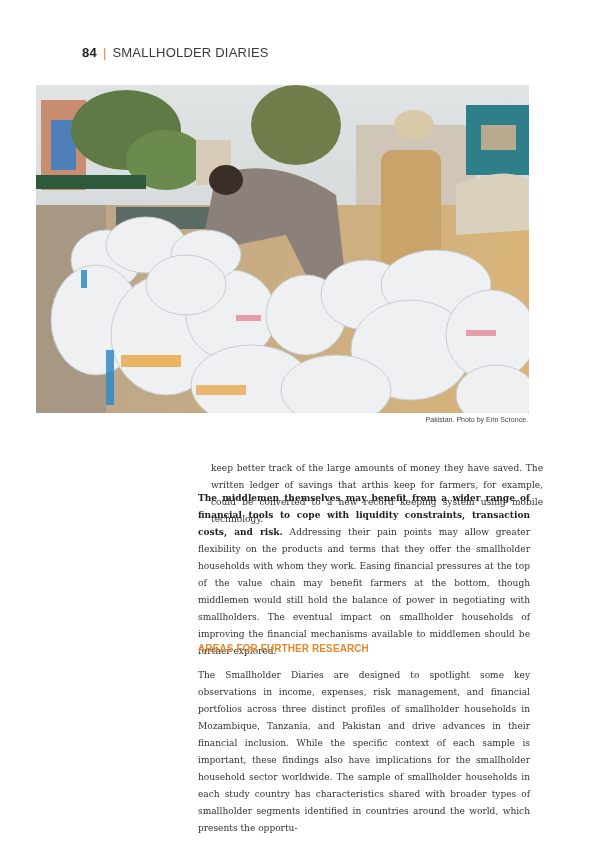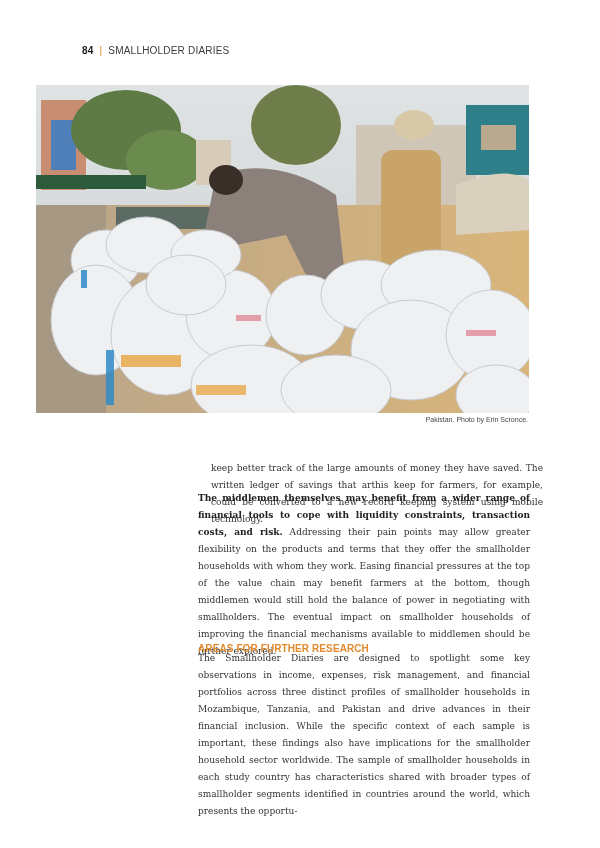--- a/index.html
+++ b/index.html
@@ -1,28 +1,28 @@
 <!DOCTYPE html>
 <html><head>
   <meta charset="utf-8">
   <style>
     html, body { margin: 0; padding: 0; background: #ffffff; }
     body { width: 600px; height: 848px; position: relative; overflow: hidden; font-family: "DejaVu Serif", serif; }
-    .running-head { position: absolute; left: 36px; top: 45px; font-family: "Liberation Sans", sans-serif; font-size: 10px; color: #3a3a3a; letter-spacing: 0.2px; padding-left: 46px; }
+    .running-head { position: absolute; left: 36px; top: 45px; font-family: "Liberation Sans", sans-serif; font-size: 13px; color: #3a3a3a; letter-spacing: 0.2px; padding-left: 46px; }
     .running-head .pnum { font-weight: bold; color: #222; }
     .running-head .sep { color: #e08a2b; margin: 0 6px; }
     .photo { position: absolute; left: 36px; top: 85px; width: 493px; height: 328px; overflow: hidden; background: #cfd4d6; }
     .photo svg { display: block; width: 100%; height: 100%; }
     .caption { position: absolute; right: 72px; top: 416px; font-family: "Liberation Sans", sans-serif; font-size: 7px; color: #444; }
     .body-text { position: absolute; left: 198px; width: 332px; font-family: "DejaVu Serif", serif; font-size: 9.05px; line-height: 17px; color: #333; text-align: justify; }
     .p1 { top: 447px; }
     .p2 { top: 490px; }
     .p2 b { color: #222; }
     .heading { position: absolute; left: 198px; top: 643px; font-family: "Liberation Sans", sans-serif; font-weight: bold; font-size: 10px; color: #e38a2e; letter-spacing: 0.1px; }
-    .p3 { top: 650px; }
+    .p3 { top: 667px; }
   </style>
 </head>
 <body>
 
 <div class="running-head">
   <span class="pnum">84</span><span class="sep">|</span><span>SMALLHOLDER DIARIES</span>
 </div>
 
 <div class="photo" aria-label="Men handling white grain sacks at a market in Pakistan">
   <svg viewBox="0 0 493 328" preserveAspectRatio="none">

